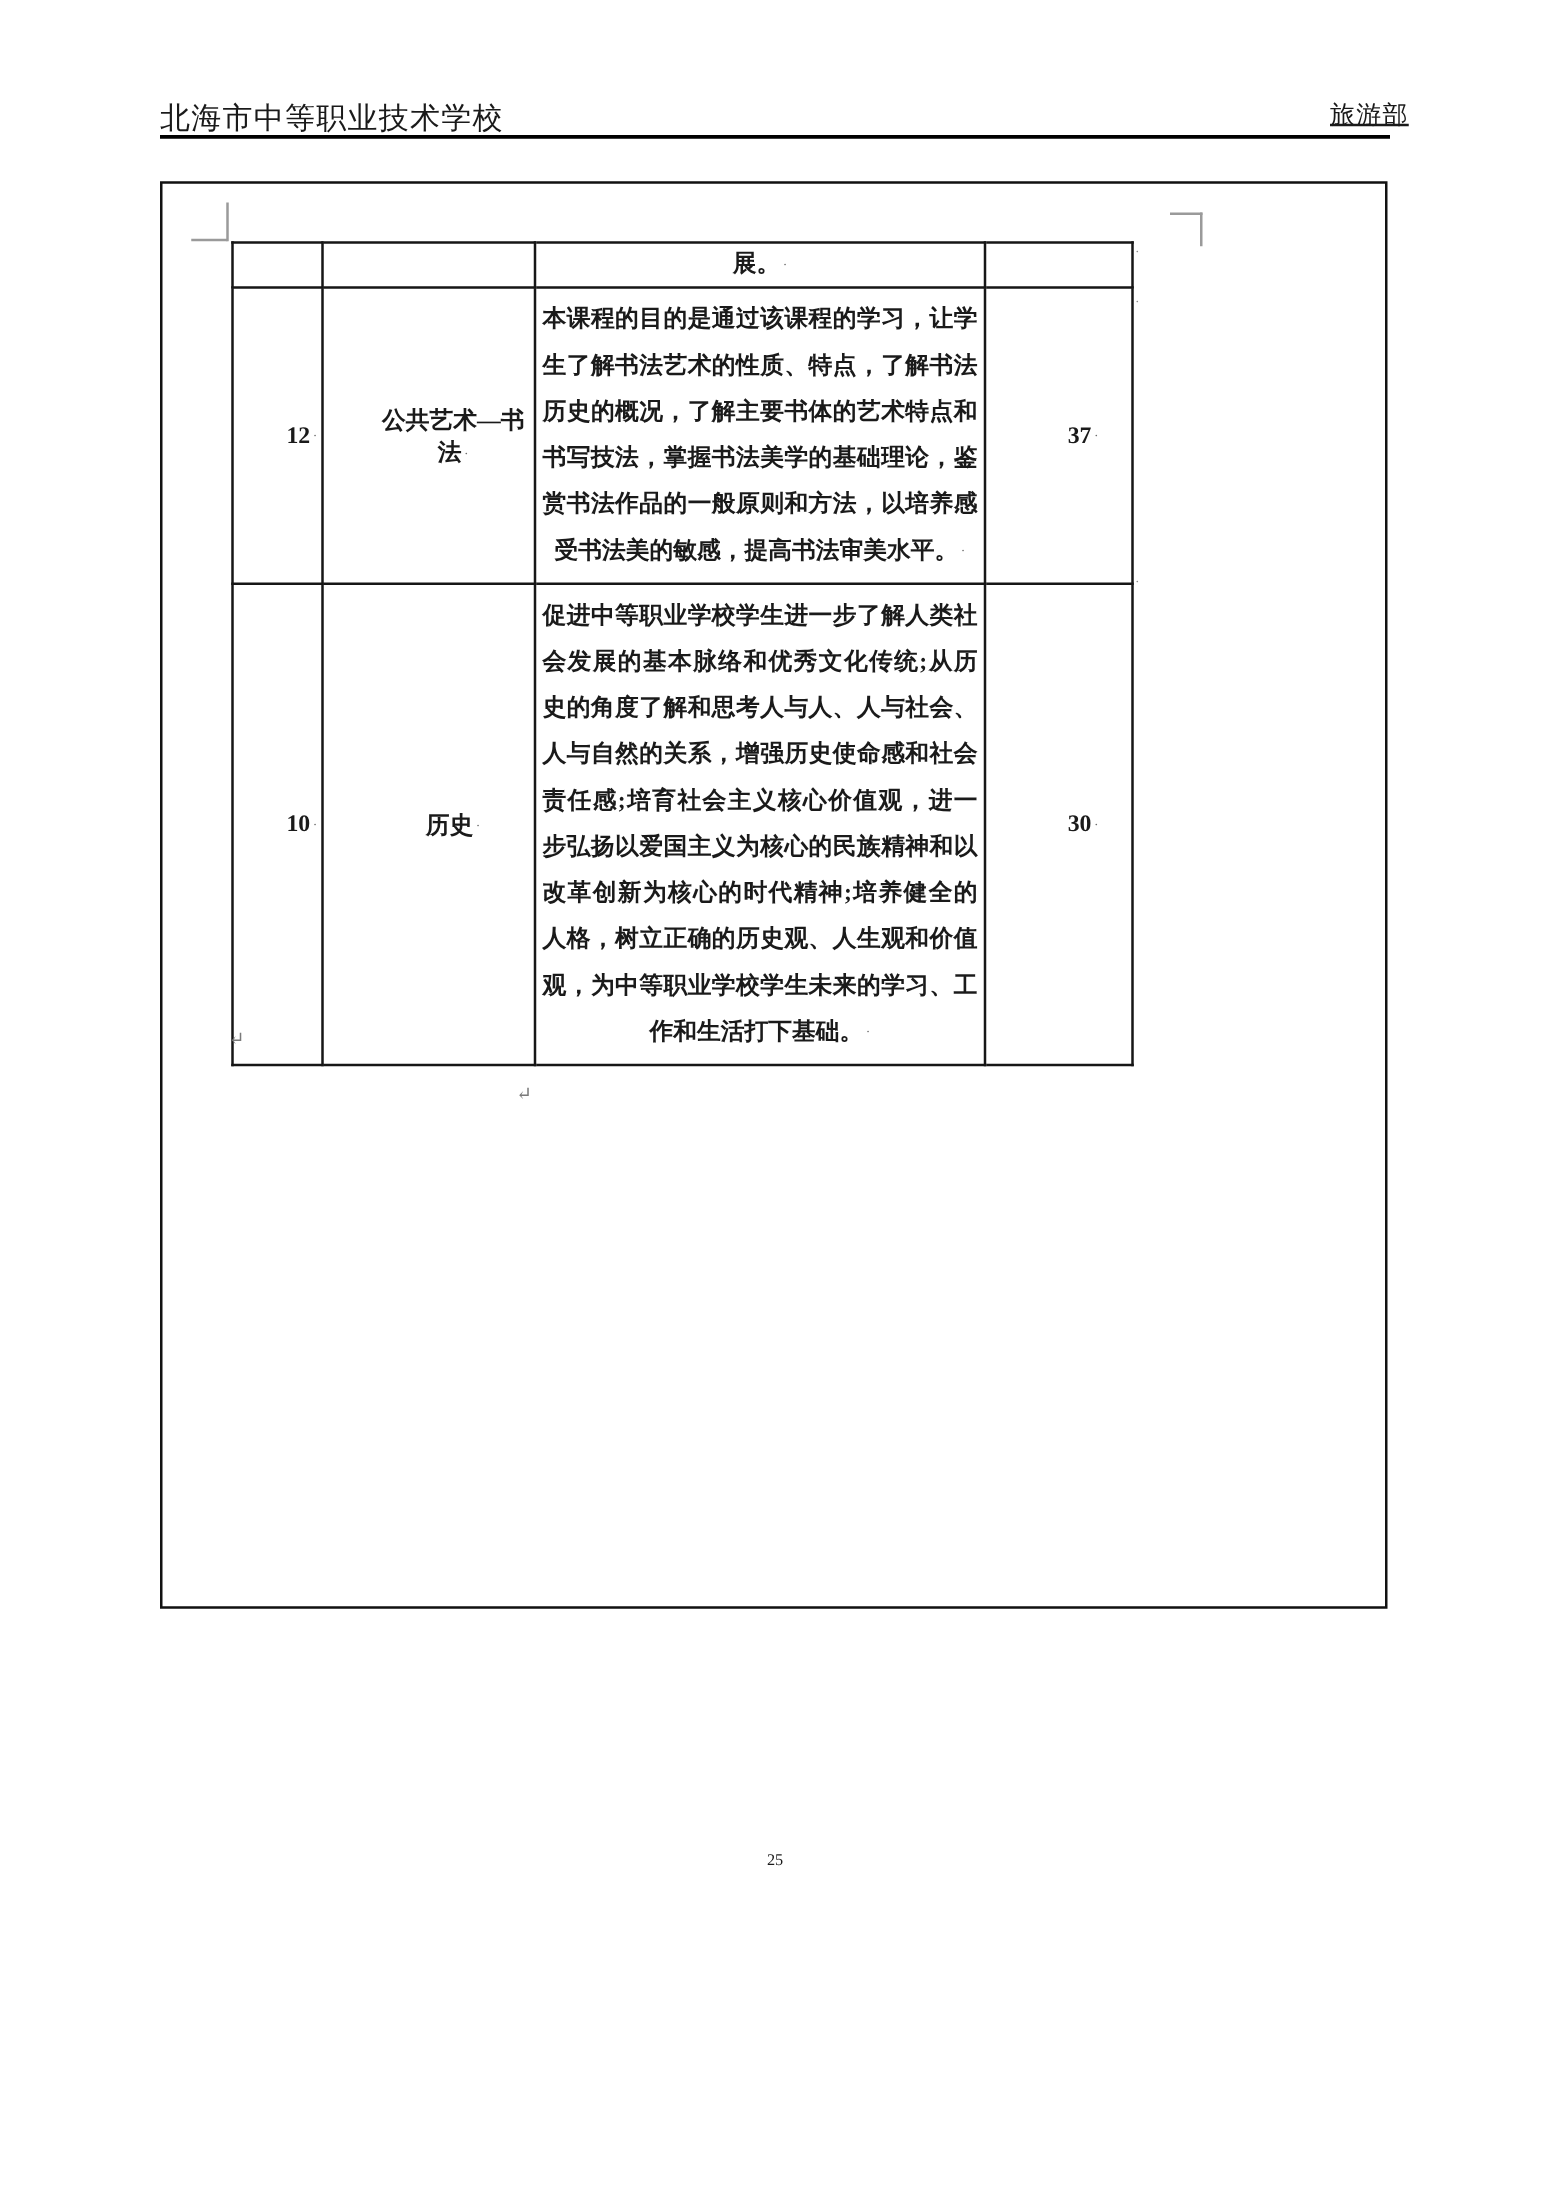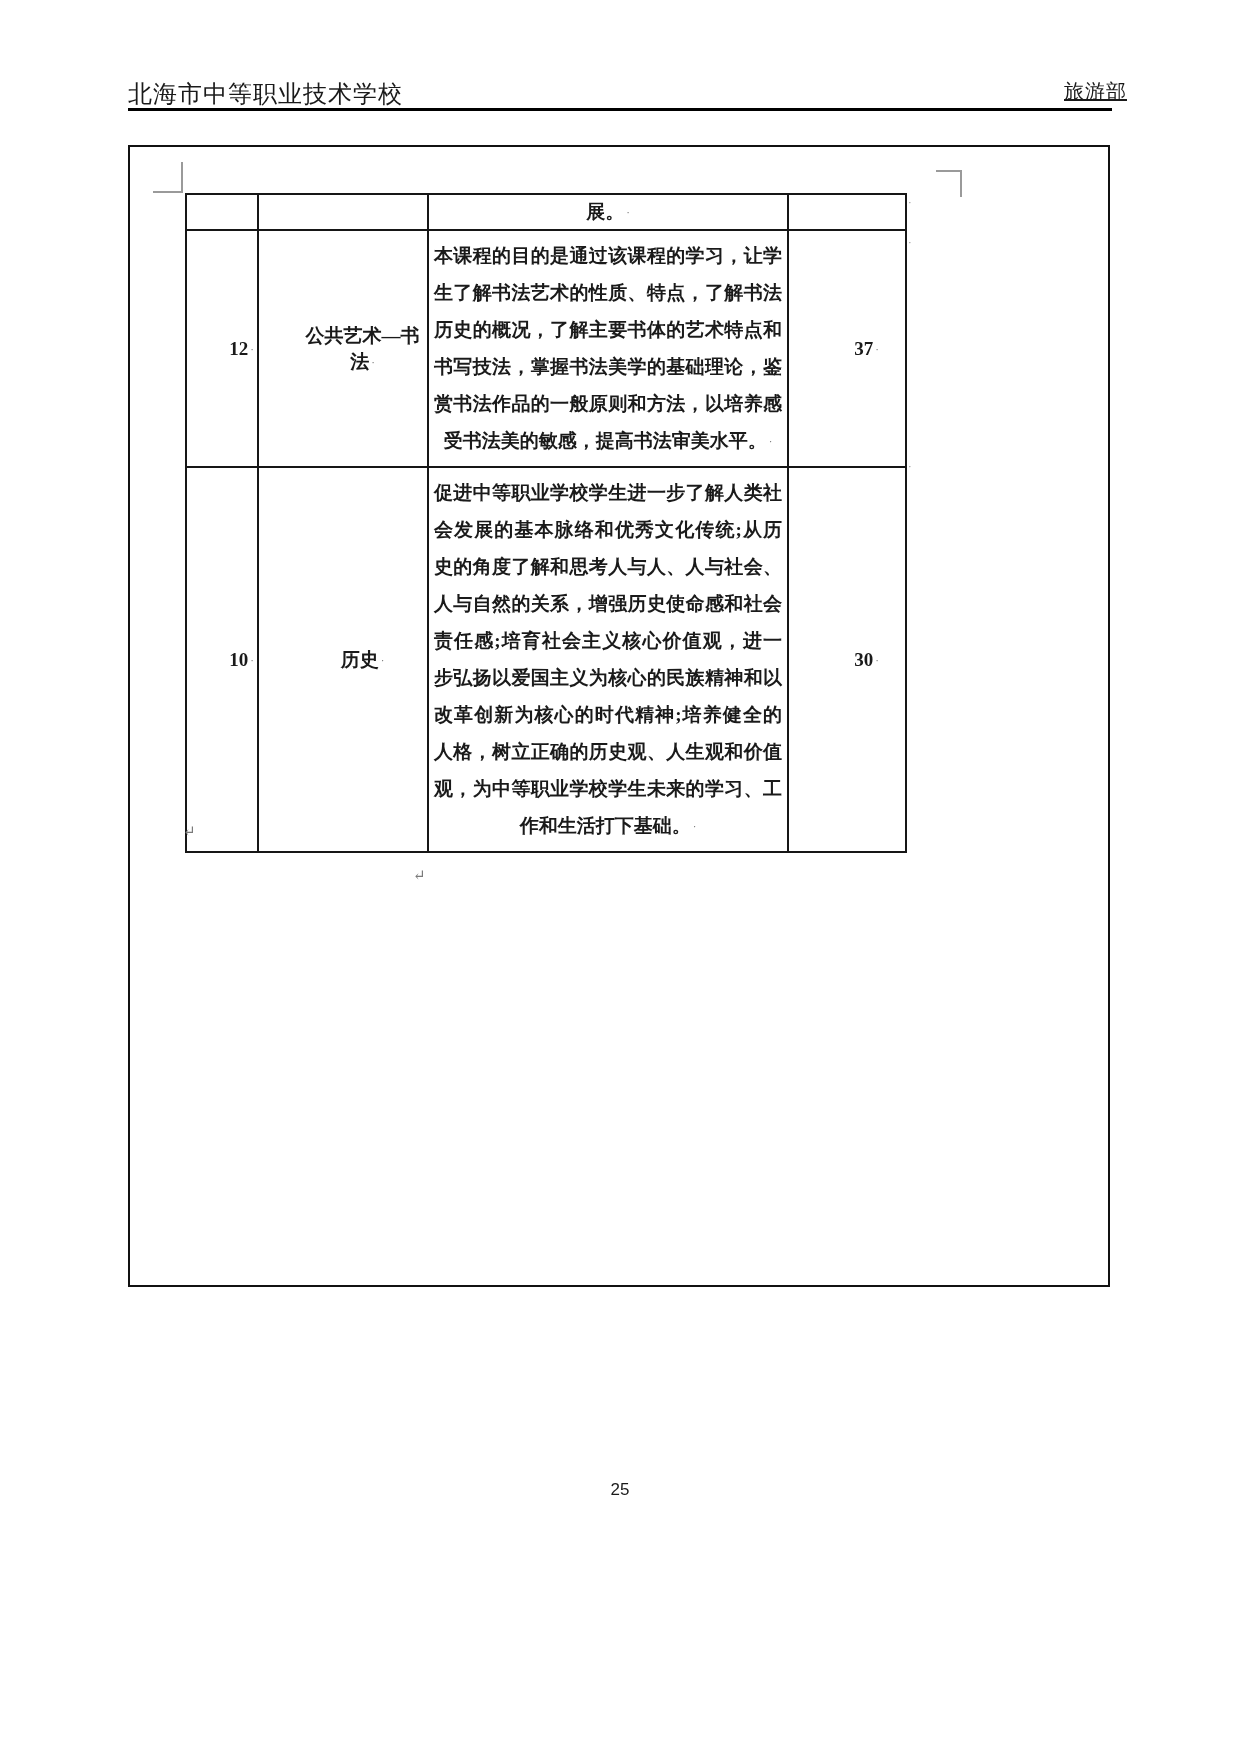--- a/index.html
+++ b/index.html
@@ -35,21 +35,21 @@
   .cem{font-size:11px;color:#6d6d6d;font-weight:400;vertical-align:2px;margin-left:2px;}
   
   .pilcrow{position:absolute;color:#7a7a7a;font-size:15px;font-weight:400;}
   .p1{left:183px;top:822px;}
   .p2{left:413px;top:866px;}
   .tiny-mark{position:absolute;color:#8a8a8a;font-size:11px;font-weight:400;}
   .tm1{left:908px;top:196px;}
   .tm2{left:908px;top:236px;}
   .tm3{left:908px;top:460px;}
   
-  .page-num{position:absolute;left:0;width:100%;top:1480px;text-align:center;font-size:17px;font-family:Liberation Sans, sans-serif;}
+  .page-num{position:absolute;left:0;width:100%;top:1480px;text-align:center;font-size:13px;font-family:Liberation Serif, serif;}
 </style>
 </head>
 <body>
 
 <div class="hdr-left">北海市中等职业技术学校</div>
 <div class="hdr-right">旅游部</div>
 <div class="hdr-rule"></div>
 
 <div class="content-box"></div>
 

